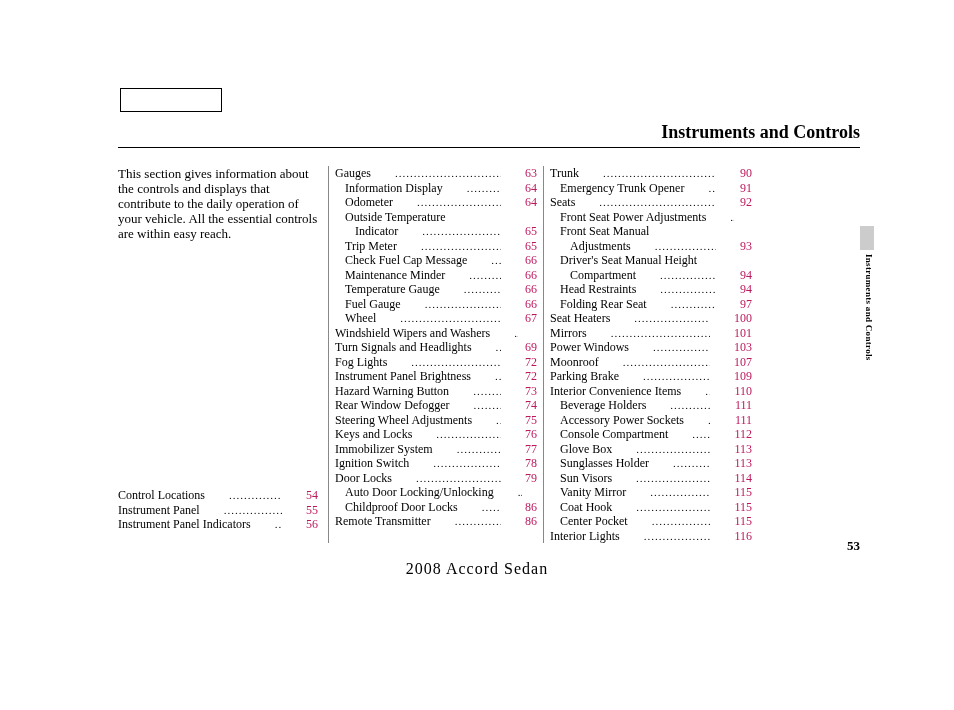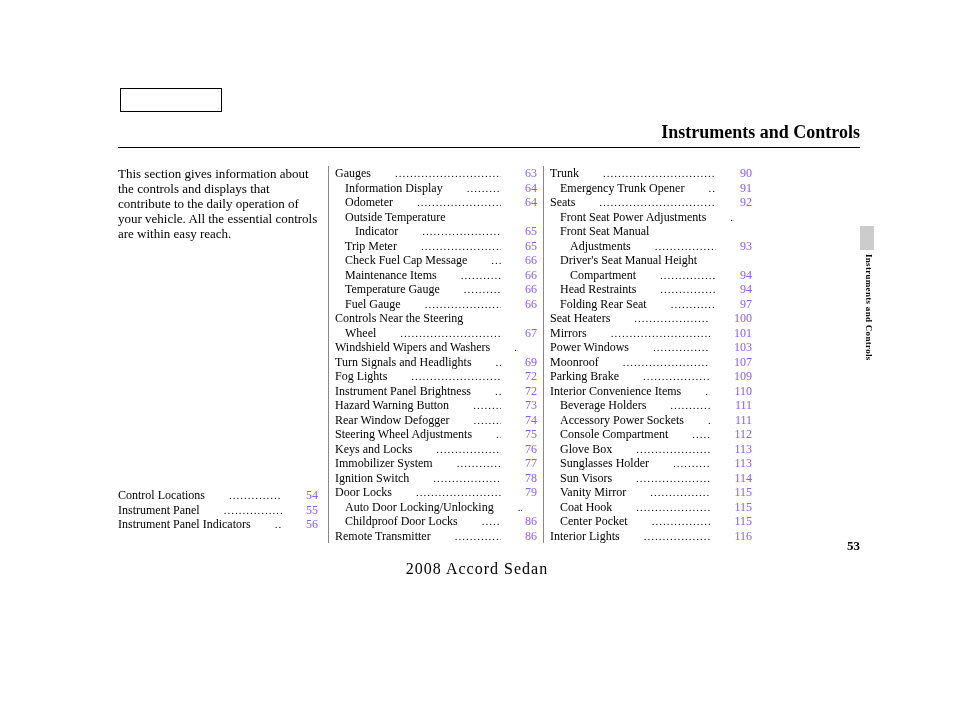--- a/index.html
+++ b/index.html
@@ -77,21 +77,21 @@
     letter-spacing: 1px;
     min-width: 2px;
   }
   .entry .dots::before {
     content: "......................................................................................................................";
     color: #000;
     font-size: 11px;
   }
   .entry .pg {
     flex: 0 0 auto;
-    color: #8b5cf6;
+    color: #be185d;
   }
   .ind-1 { padding-left: 10px; }
   .ind-2 { padding-left: 20px; }
   .side-tab {
     position: absolute;
     right: 80px;
     top: 226px;
     width: 14px;
     height: 24px;
     background: #ccc;
@@ -183,36 +183,33 @@
             <span class="label">Trip Meter</span>
             <span class="dots"></span>
             <span class="pg"> 65</span>
           </div>
           <div class="entry ind-1">
             <span class="label">Check Fuel Cap Message</span>
             <span class="dots"></span>
             <span class="pg"> 66</span>
           </div>
           <div class="entry ind-1">
-            <span class="label">Maintenance Items</span>
+            <span class="label">Maintenance Minder</span>
             <span class="dots"></span>
             <span class="pg"> 66</span>
           </div>
           <div class="entry ind-1">
             <span class="label">Temperature Gauge</span>
             <span class="dots"></span>
             <span class="pg"> 66</span>
           </div>
           <div class="entry ind-1">
             <span class="label">Fuel Gauge</span>
             <span class="dots"></span>
             <span class="pg"> 66</span>
-          </div>
-          <div class="entry">
-            <span class="label">Controls Near the Steering</span>
           </div>
           <div class="entry ind-1">
             <span class="label">Wheel</span>
             <span class="dots"></span>
             <span class="pg"> 67</span>
           </div>
           <div class="entry">
             <span class="label">Windshield Wipers and Washers</span>
             <span class="dots" style="letter-spacing: 0px; min-width: 4px;"></span>
             <span class="pg"> 68</span>

